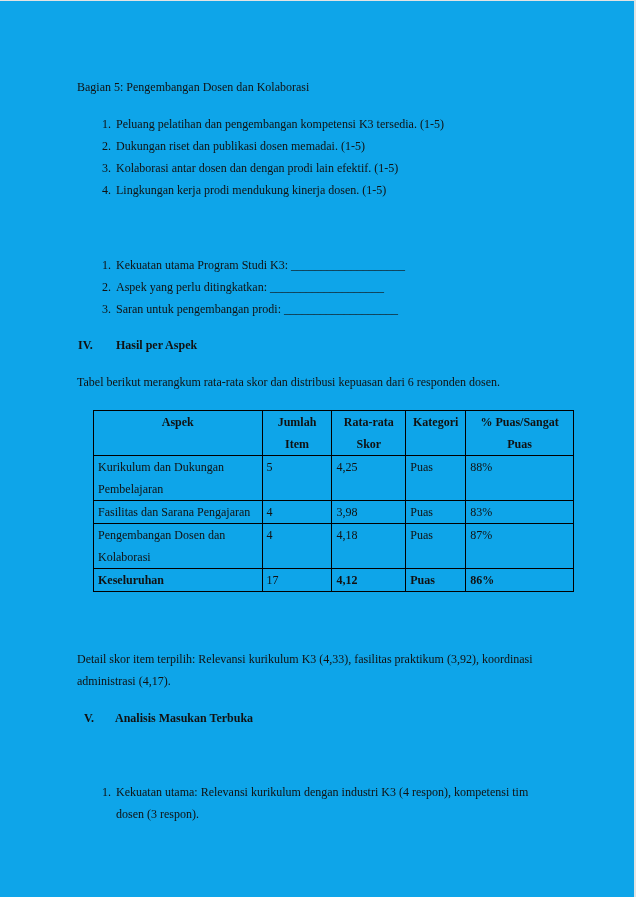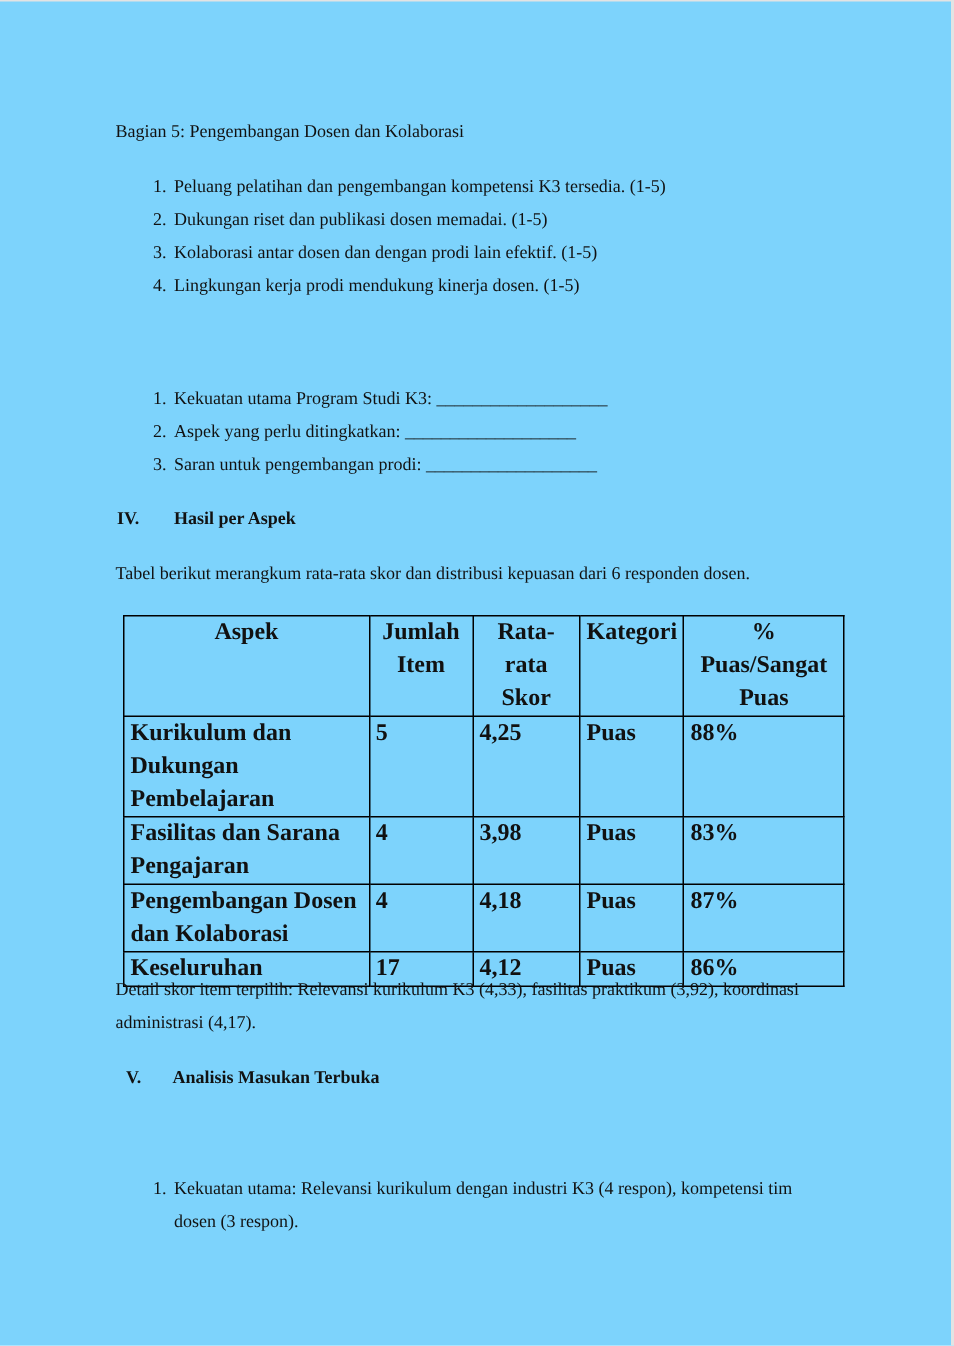--- a/index.html
+++ b/index.html
@@ -1,34 +1,34 @@
 <!DOCTYPE html>
 <html><head>
 <meta charset="utf-8">
 <style>
   html, body { margin: 0; padding: 0; background: #ffffff; }
   body { width: 636px; height: 897px; overflow: hidden; position: relative; }
   .page {
     position: absolute; left: 0; top: 0; width: 634px; height: 896px;
     border-top: 1px solid #e3e3e3; border-right: 2px solid #e3e3e3;
-    background: #7dd3fc;
+    background: #0ea5e9;
     font-family: "Liberation Serif", "DejaVu Serif", serif;
     color: #111; font-size: 12px;
   }
   .p { position: absolute; left: 77px; white-space: nowrap; line-height: 22px; }
   .li { position: absolute; left: 97px; white-space: nowrap; line-height: 22px; text-align: center; }
   .li .num { display: inline-block; width: 19px; }
   .h { position: absolute; font-weight: bold; line-height: 22px; white-space: nowrap; font-family: Liberation Serif, serif; }
   .h .rn { display: inline-block; width: 38px; }
   table.res {
-    position: absolute; left: 82px; top: 409px; width: 481px;
-    border-collapse: collapse; font-size: 16px; line-height: 22px;
+    position: absolute; left: 93px; top: 409px; width: 481px;
+    border-collapse: collapse; font-size: 12px; line-height: 22px;
   }
   table.res th, table.res td {
-    border: 1px solid #000; vertical-align: top; padding: 0 4px; text-align: left; font-weight: bold;
+    border: 1px solid #000; vertical-align: top; padding: 0 4px; text-align: left;
   }
   table.res th { text-align: center; font-weight: bold; padding-top: 0; }
   table.res td.b { font-weight: bold; }
   .wrap { white-space: normal; }
 </style>
 </head>
 <body>
 
 <div class="page">
 

